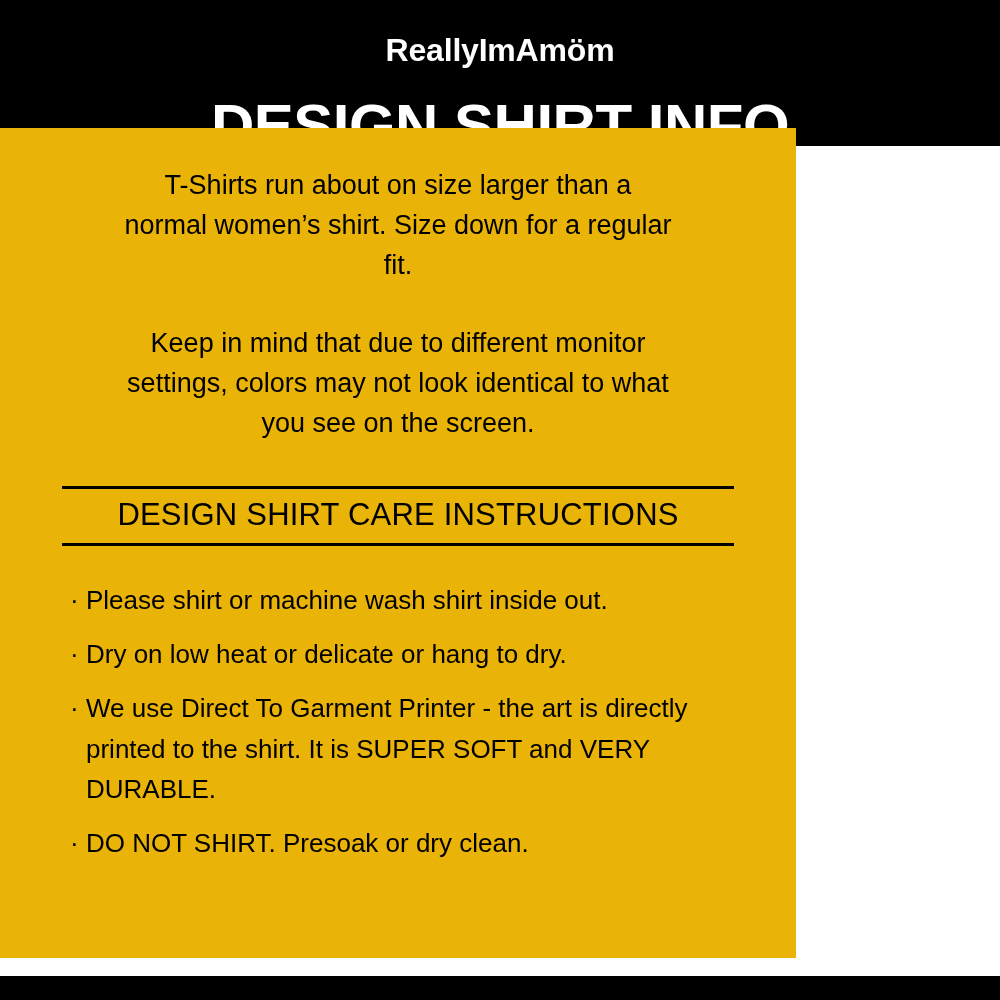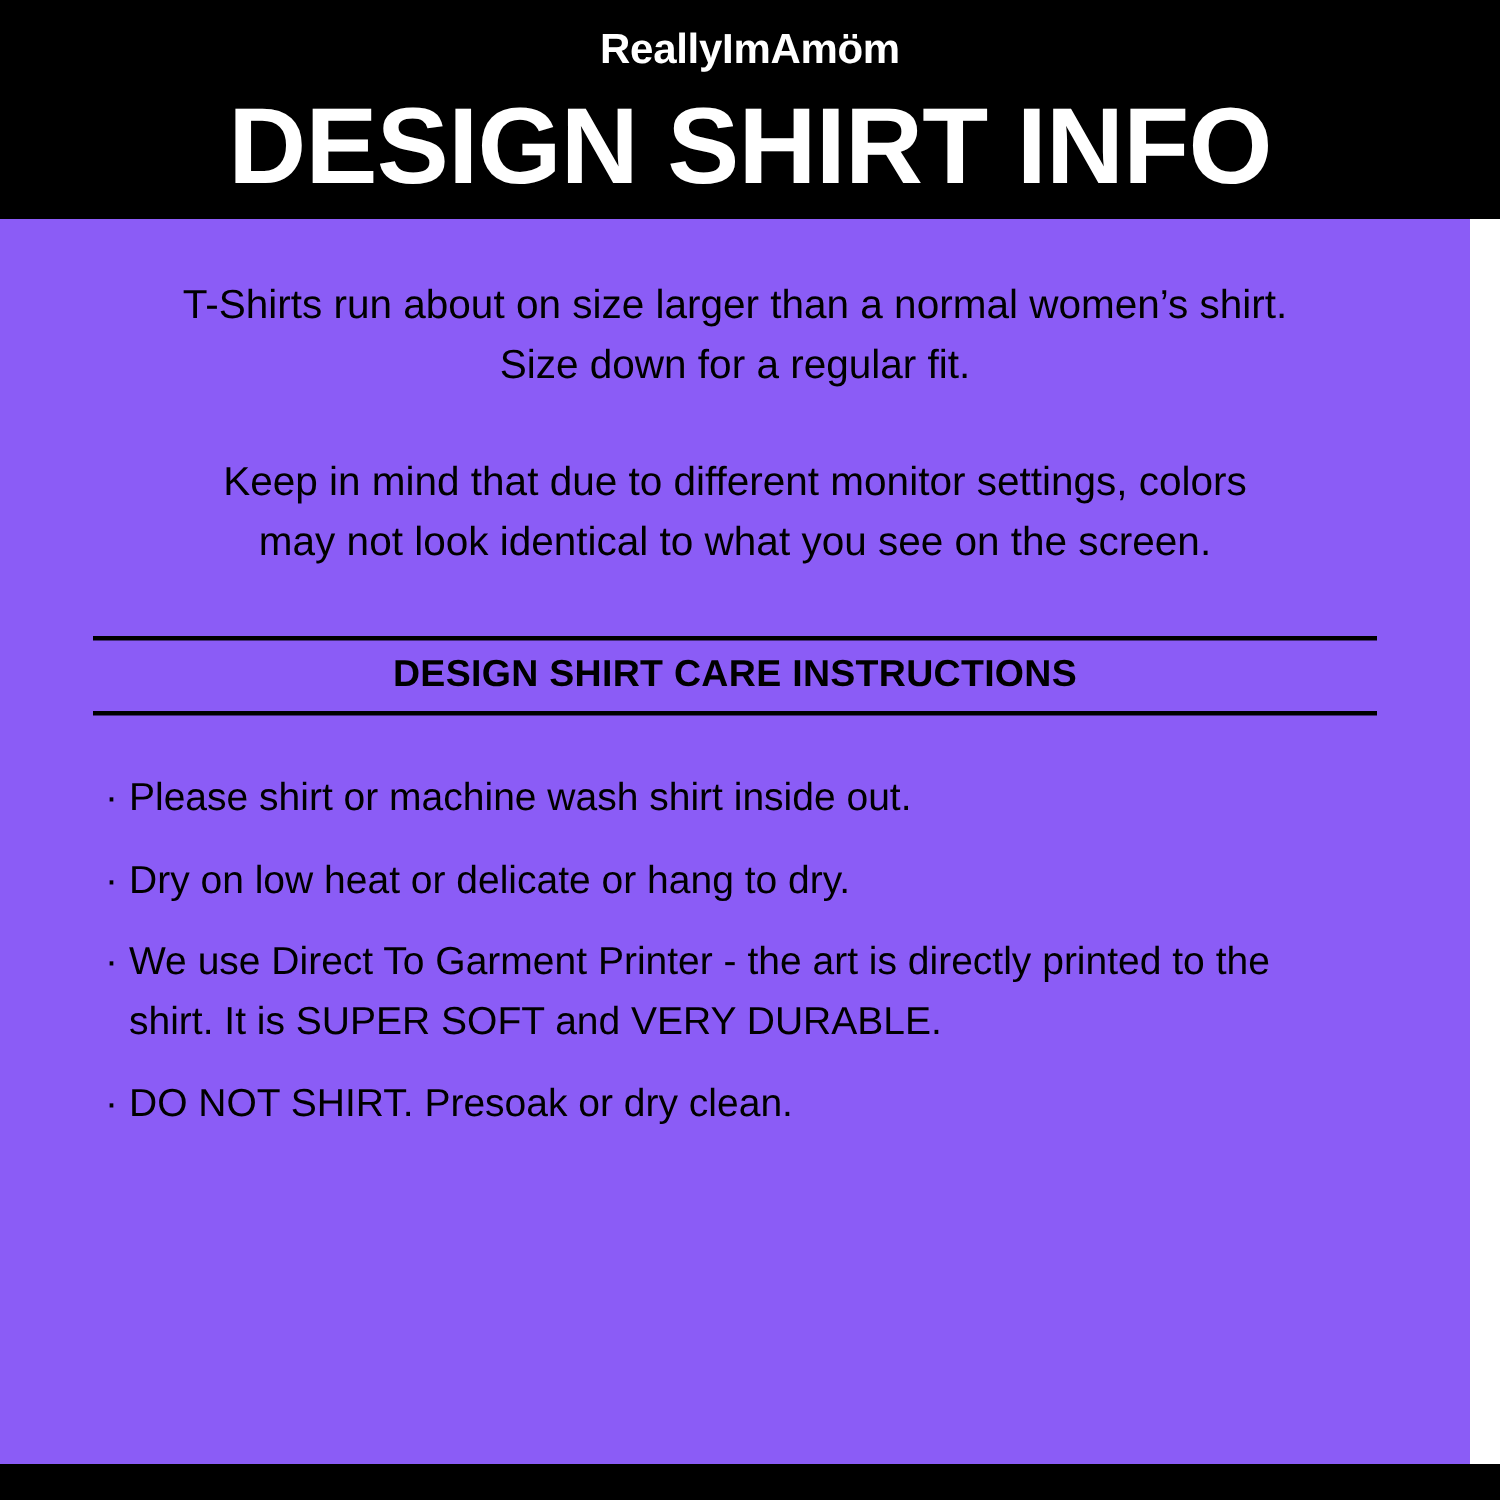--- a/index.html
+++ b/index.html
@@ -30,43 +30,43 @@
     background: #000000;
     color: #ffffff;
     display: flex;
     flex-direction: column;
     align-items: center;
     justify-content: flex-start;
     padding-top: 18px;
     box-sizing: border-box;
   }
   .brand {
-    font-size: 28px;
+    font-size: 32px;
     font-weight: bold;
     letter-spacing: -0.2px;
     line-height: 1;
-    margin: 1px;
+    margin: 16px;
   }
   .header-title {
-    font-size: 72px;
+    font-size: 60px;
     font-weight: bold;
     letter-spacing: -0.5px;
     line-height: 1;
     margin: 14px 0 0 0;
     text-transform: uppercase;
   }
 
   
   .body-area {
     position: absolute;
     left: 0;
-    top: 146px;
-    width: 980px;
+    top: 128px;
+    width: 796px;
     height: 830px;
-    background: #8b5cf6;
+    background: #eab308;
     box-sizing: border-box;
   }
 
   .intro {
     text-align: center;
     font-size: 27px;
     line-height: 1.48;
     padding: 38px 120px 0 120px;
     box-sizing: border-box;
   }
@@ -79,22 +79,22 @@
 
   
   .care-heading-wrap {
     margin: 42px 62px 0 62px;
     border-top: 3px solid #000000;
     border-bottom: 3px solid #000000;
     padding: 9px 0 11px 0;
     text-align: center;
   }
   .care-heading {
-    font-size: 25px;
-    font-weight: bold;
+    font-size: 31px;
+    font-weight: normal;
     letter-spacing: 0.2px;
     text-transform: uppercase;
     line-height: 1.1;
   }
 
   
   .bullets {
     margin: 34px 70px 0 70px;
     font-size: 26px;
     line-height: 1.55;

